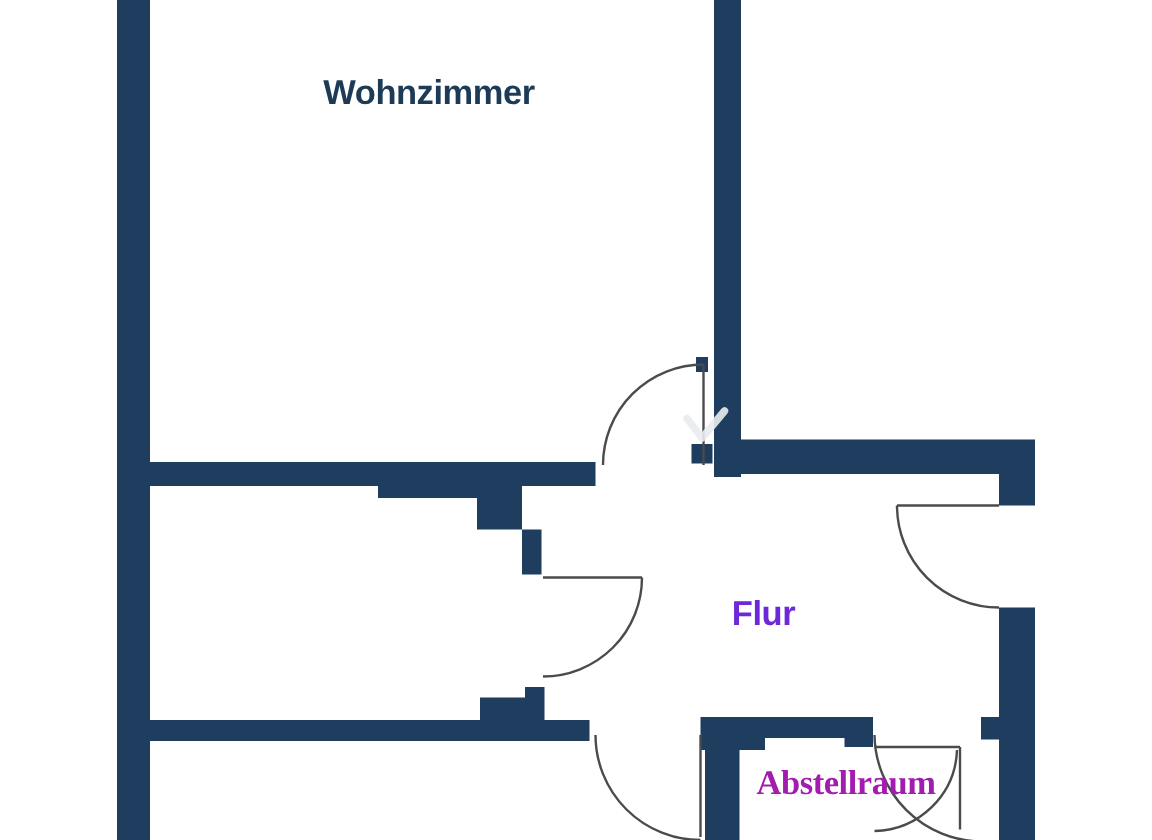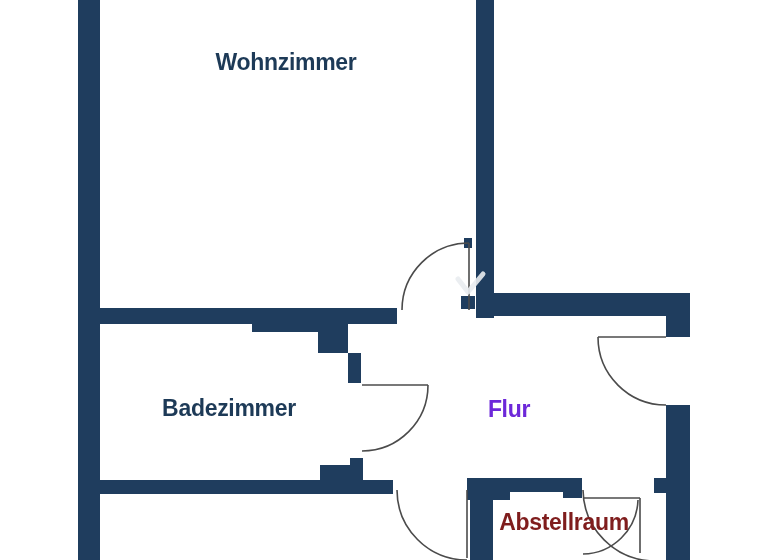--- a/index.html
+++ b/index.html
@@ -70,17 +70,16 @@
       <path d="M467,490 L467,558" fill="none" stroke="#4b4b4b" stroke-width="1.6"></path>
       <path d="M397,490 A70,70 0 0 0 467,560" fill="none" stroke="#4b4b4b" stroke-width="1.6"></path>
       <path d="M583,498 L640,498" fill="none" stroke="#4b4b4b" stroke-width="1.6"></path>
       <path d="M640,498 L640,553" fill="none" stroke="#4b4b4b" stroke-width="1.6"></path>
       <path d="M638,500 A56,56 0 0 1 583,554" fill="none" stroke="#4b4b4b" stroke-width="1.6"></path>
       <path d="M583,490 A72,72 0 0 0 654,561" fill="none" stroke="#4b4b4b" stroke-width="1.6"></path>
       <path d="M458,279 L468,292 L483,274" fill="none" stroke="#e9ecf0" stroke-width="5" stroke-linecap="round" stroke-linejoin="round" opacity="0.9"></path>
     </svg>
 
   <div class="room-label" style="left: 286px; top: 62px; color: rgb(29, 58, 87);">Wohnzimmer</div>
-  <div class="room-label" style="left: 229px; top: 408px; color: rgb(29, 58, 87);">Badezimmer</div>
   <div class="room-label" style="left: 509px; top: 409px; color: #6d28d9;">Flur</div>
-  <div class="room-label" style="left: 564px; top: 522px; color: #7f1d1d;">Abstellraum</div>
+  <div class="room-label" style="left: 564px; top: 522px; color: #a21caf; font-family: Liberation Serif, serif;">Abstellraum</div>
 
 </div>
 
 </body></html>

